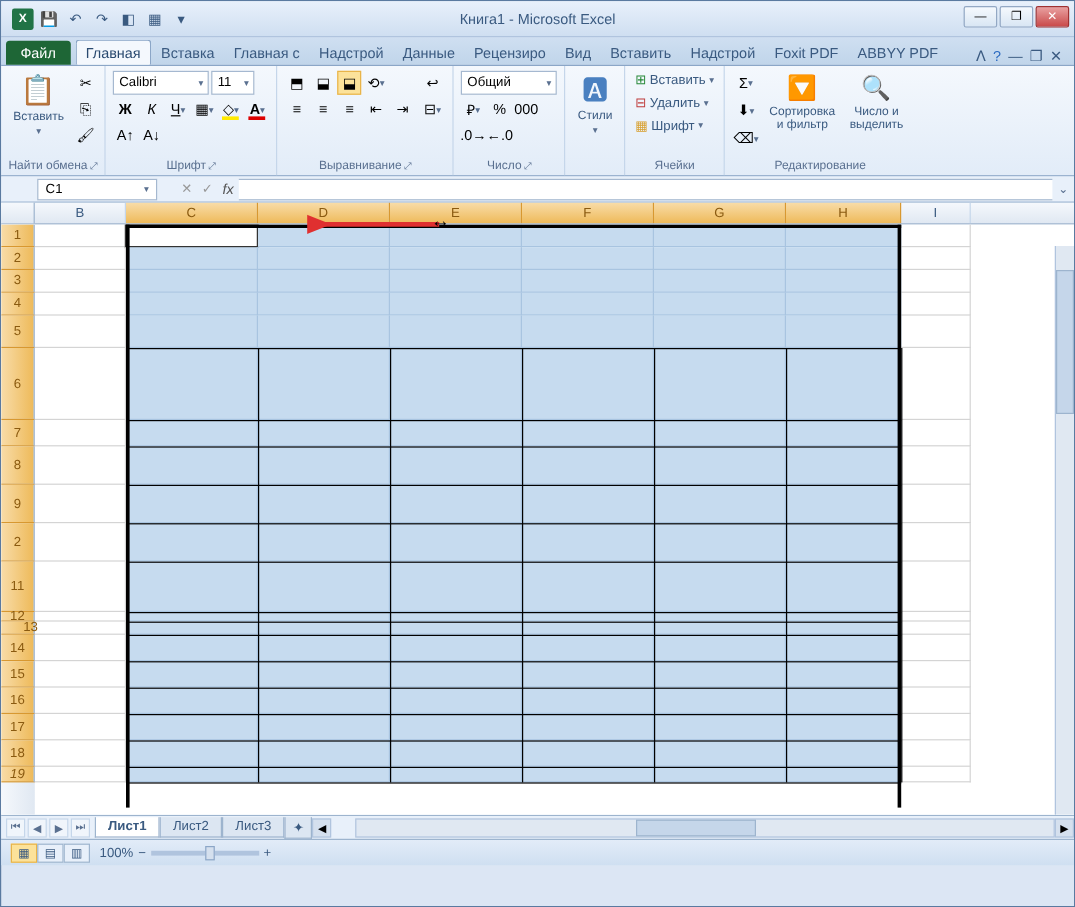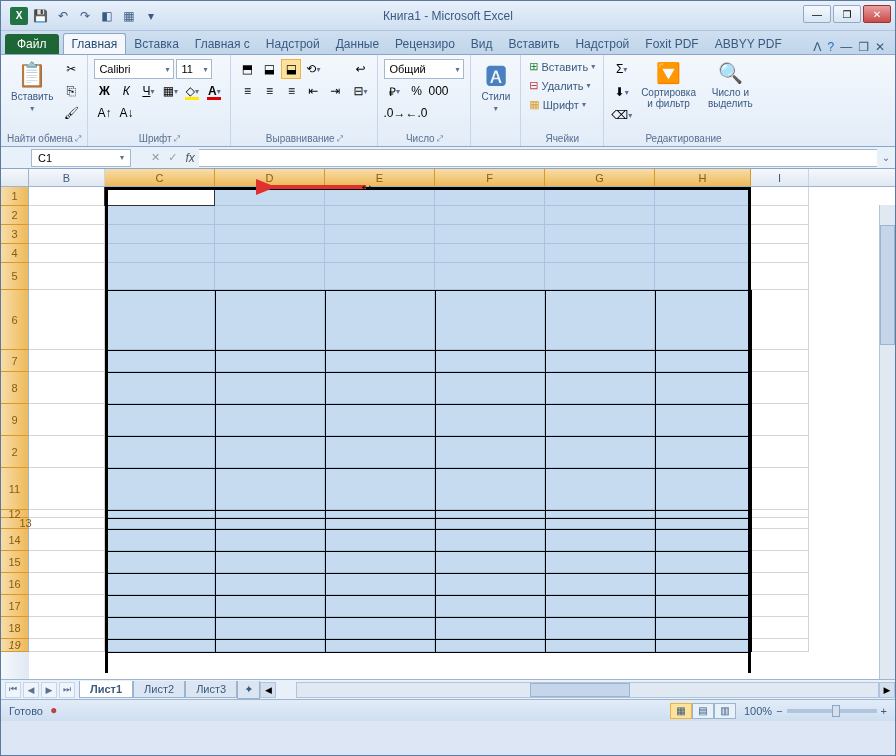--- a/index.html
+++ b/index.html
@@ -618,24 +618,20 @@
     <div class="sheet-tab">Лист3</div>
     <div class="sheet-tab" style="padding:2px 6px">✦</div>
     <div class="hscroll-btn" style="margin-left:auto">◀</div>
     <div class="hscroll">
         <div class="hscroll-thumb"></div>
       </div>
     <div class="hscroll-btn">▶</div>
   </div>
 
   <div class="status-bar">
-    <div class="status-left">
-      <span>Готово</span>
-      <span style="color:#c04040">⏺</span>
-    </div>
     <div class="view-btns">
       <div class="view-btn active">▦</div>
       <div class="view-btn">▤</div>
       <div class="view-btn">▥</div>
     </div>
     <div class="zoom">
       <span>100%</span>
       <span>−</span>
       <div class="zoom-slider">
           <div class="zoom-thumb"></div>

